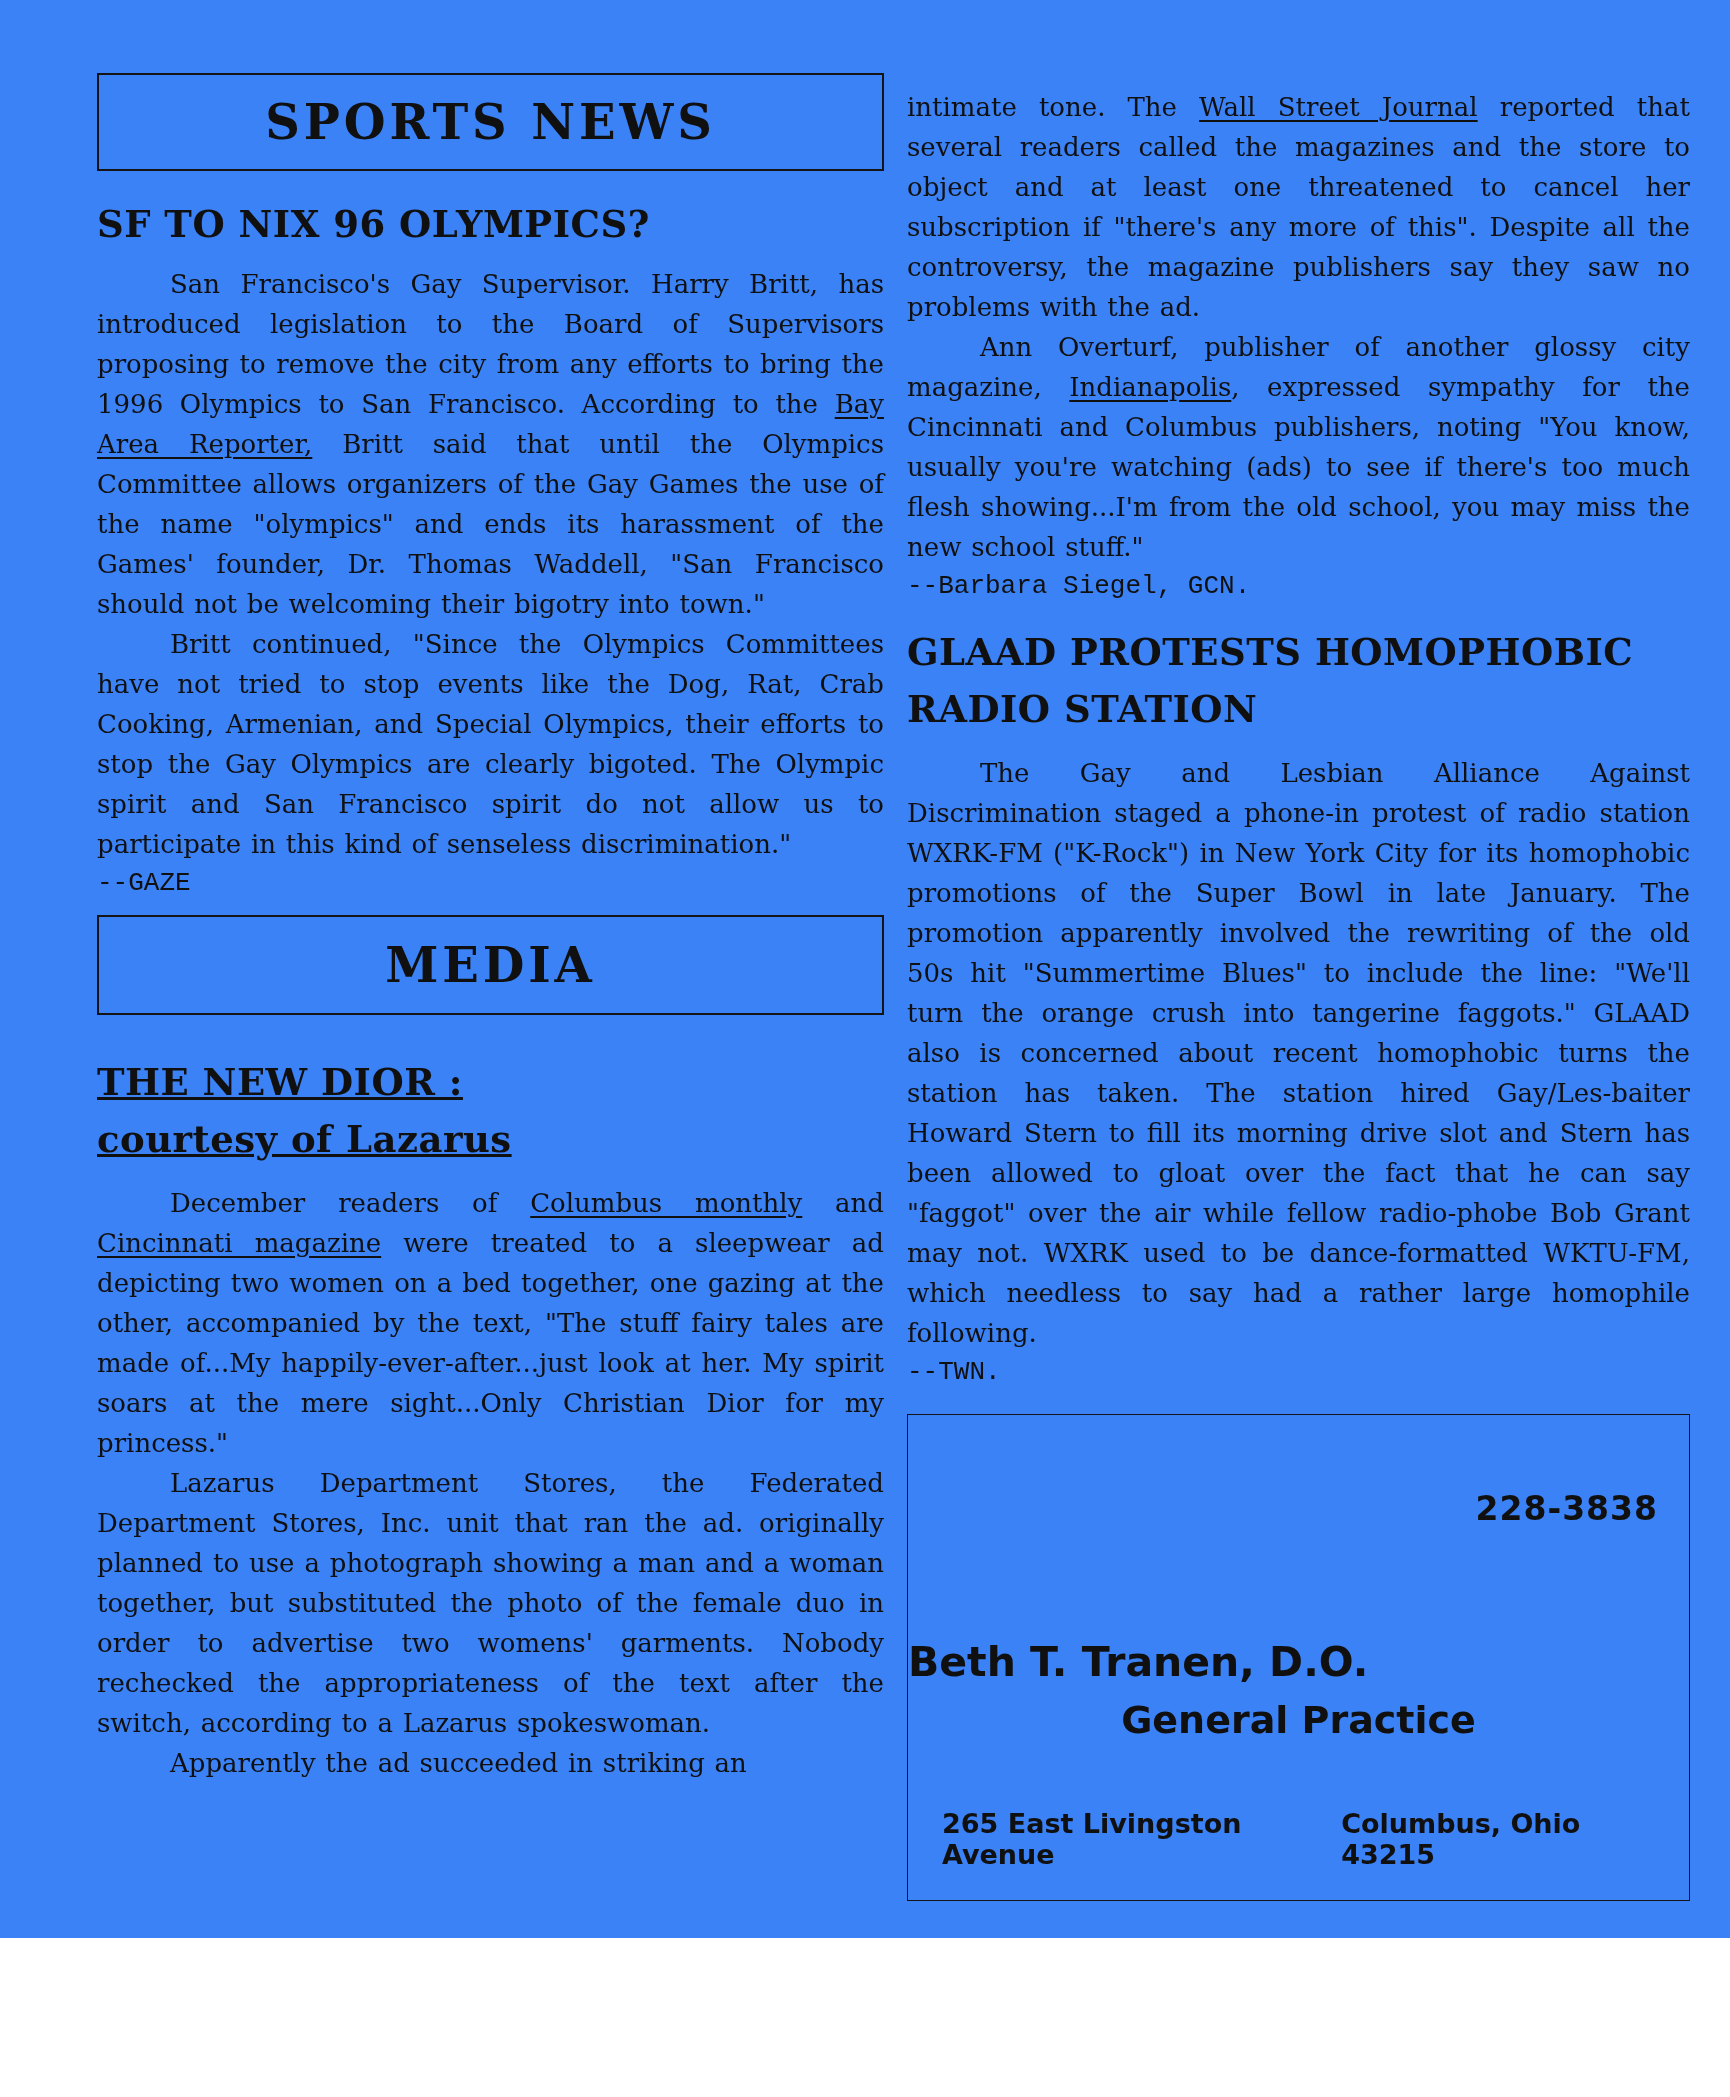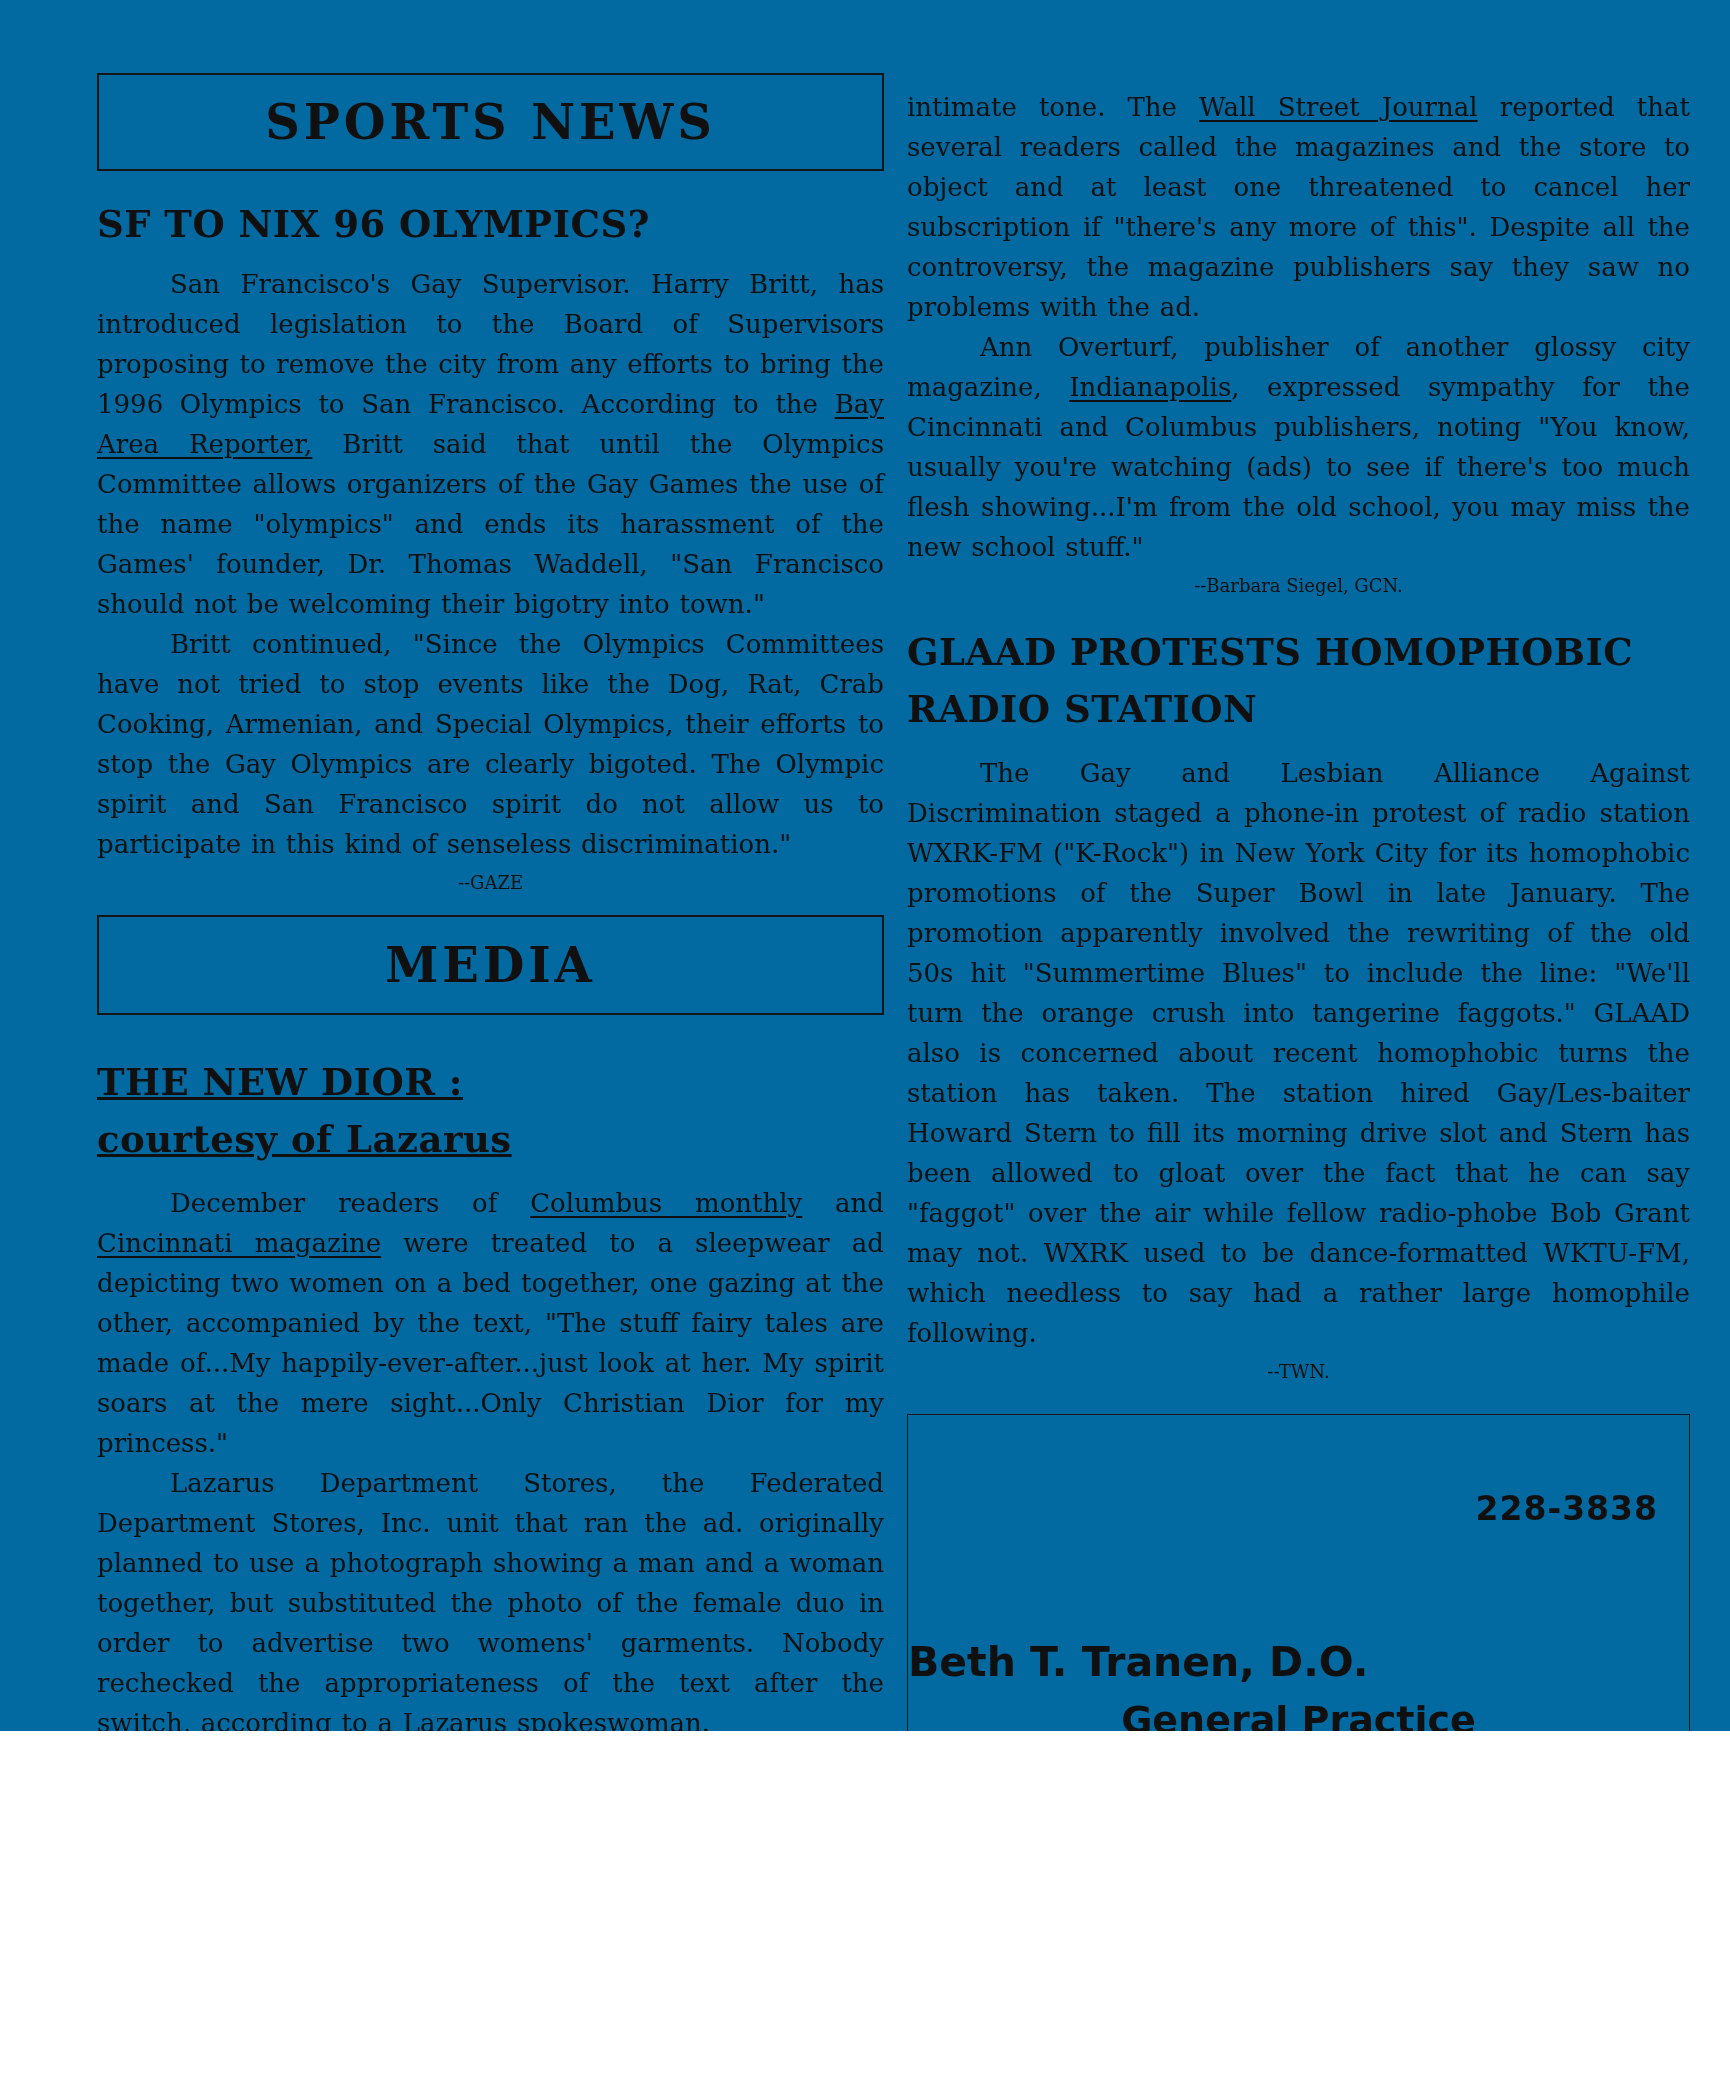--- a/index.html
+++ b/index.html
@@ -1,20 +1,20 @@
 <!DOCTYPE html>
 <html style="font-size:7.8px"><head>
 <meta charset="utf-8">
 <style>
   html, body { margin: 0; padding: 0; background: #ffffff; }
   .page {
     position: relative;
     width: 1731px;
-    height: 1731px;
-    background: #0369a1;
+    height: 1938px;
+    background: #3b82f6;
     color: #101010;
     font-family: "DejaVu Serif", serif;
     overflow: hidden;
   }
   .col { position: absolute; top: 0; }
   .col-left  { left: 97px;  width: 787px; }
   .col-right { left: 907px; width: 783px; }
 
   .section-box {
     margin-top: 73px;
@@ -43,24 +43,25 @@
 
   .body {
     font-size: 26px;
     line-height: 40px;
     text-align: justify;
     margin: 0;
     word-spacing: 1.5px;
   }
   .indent { text-indent: 73px; }
   .byline {
-    font-size: 18px;
+    font-size: 26px;
     line-height: 38px;
     margin: 0;
-    text-align: center;
+    text-align: left;
+    font-family: Liberation Mono, monospace;
   }
   .first-para { margin-top: 87px; }
 
   .u {
     text-decoration: underline;
     text-decoration-thickness: 1.9px;
     text-underline-offset: 4.4px;
   }
 
   .ad-box {

